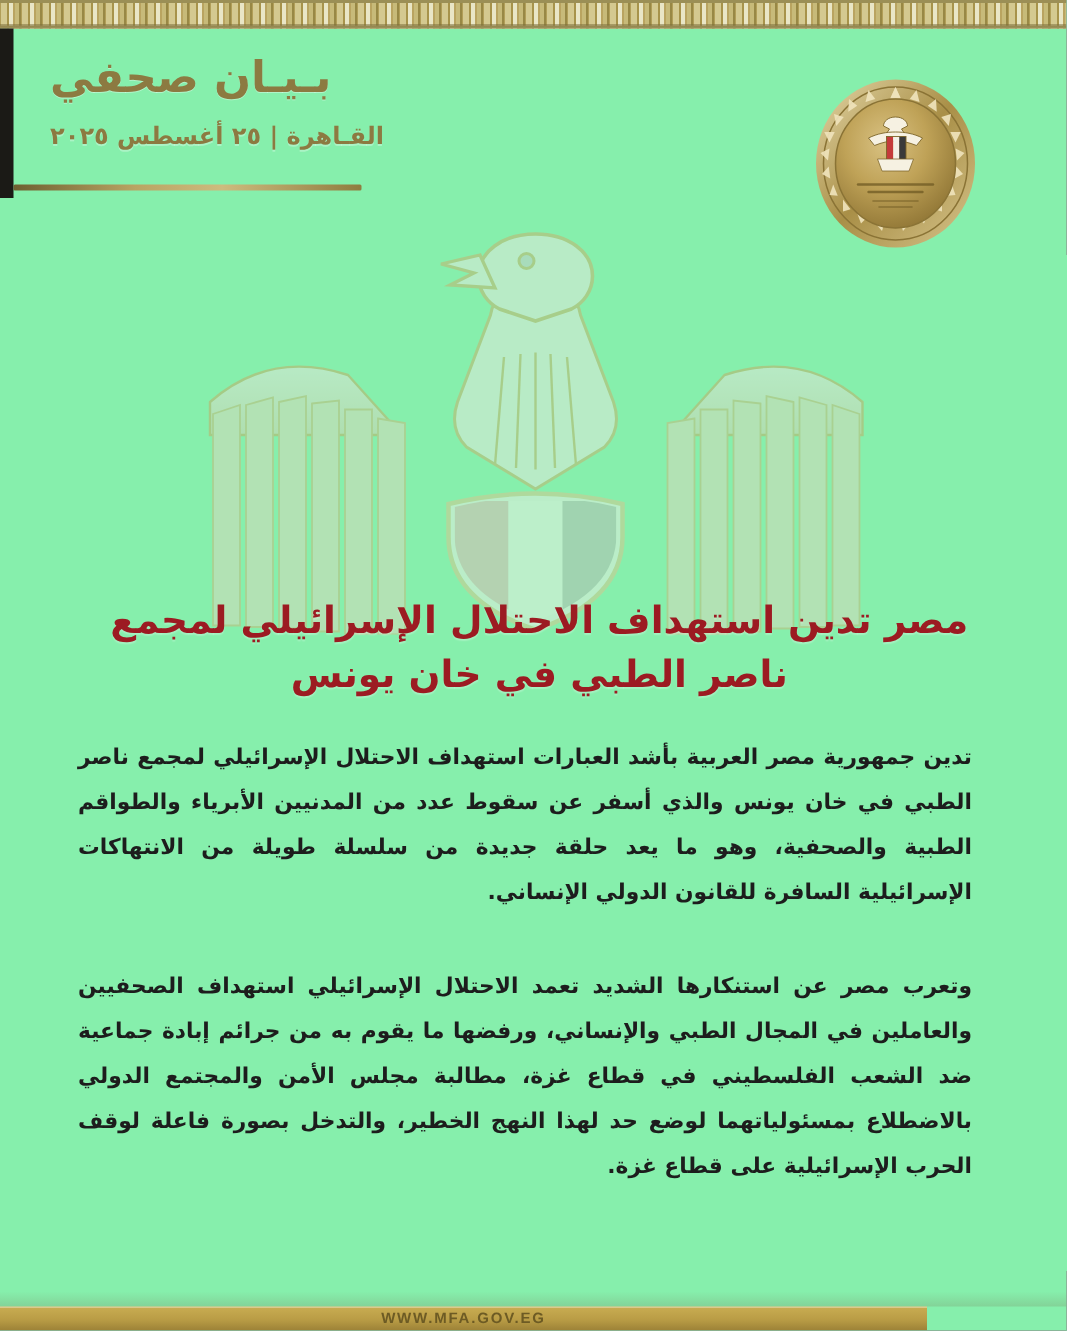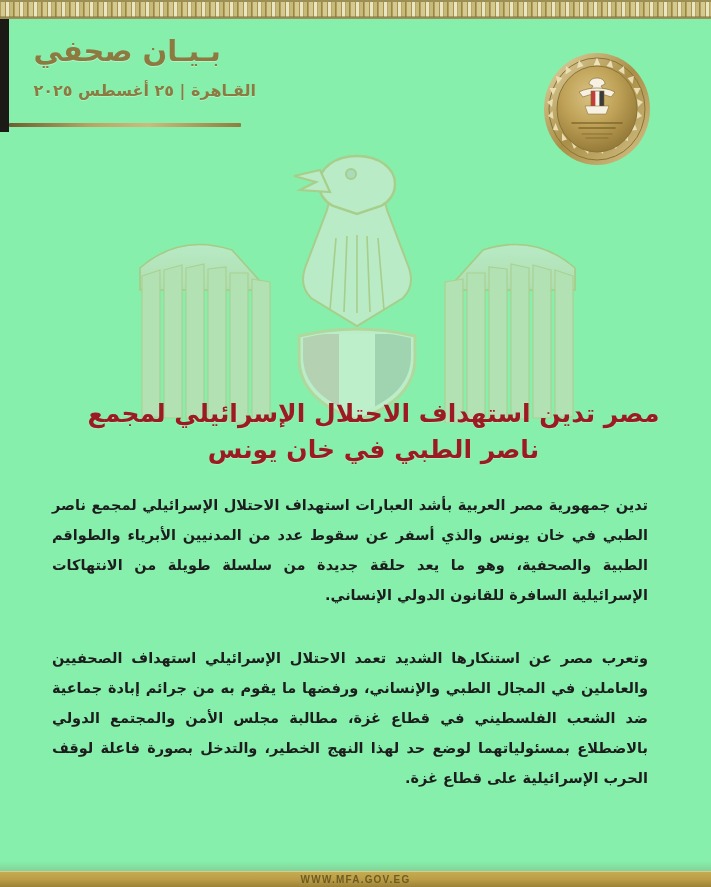--- a/index.html
+++ b/index.html
@@ -128,21 +128,21 @@
     height: 275px;
     opacity: .5;
     pointer-events: none;
   }
   .watermark svg { display: block; width: 100%; height: 100%; }
 
   
   .title {
     position: absolute;
     top: 396px;
-    left: 56px;
+    left: 42px;
     width: 635px;
     text-align: center;
     direction: rtl;
     font-family: "DejaVu Sans", sans-serif;
     font-size: 25px;
     font-weight: 700;
     line-height: 1.45;
     color: #9c1b22;
     text-shadow: 0 1px 1px rgba(255,255,255,.25);
   }
@@ -164,21 +164,21 @@
     text-align: justify;
     text-align-last: right;
     margin: 0 12px 33px 0;
   }
   .para:last-child { margin-bottom: 0; }
 
   
   .footer-band {
     position: absolute;
     left: 0; bottom: 0;
-    width: 711px;
+    width: 618px;
     height: 16px;
     background: linear-gradient(180deg, #c9ad52 0%, #b99c45 55%, #9c8237 100%);
   }
   .footer-band::before {
     content: "";
     position: absolute;
     top: 0; left: 0; right: 0;
     height: 1px;
     background: rgba(255,255,255,.35);
   }

